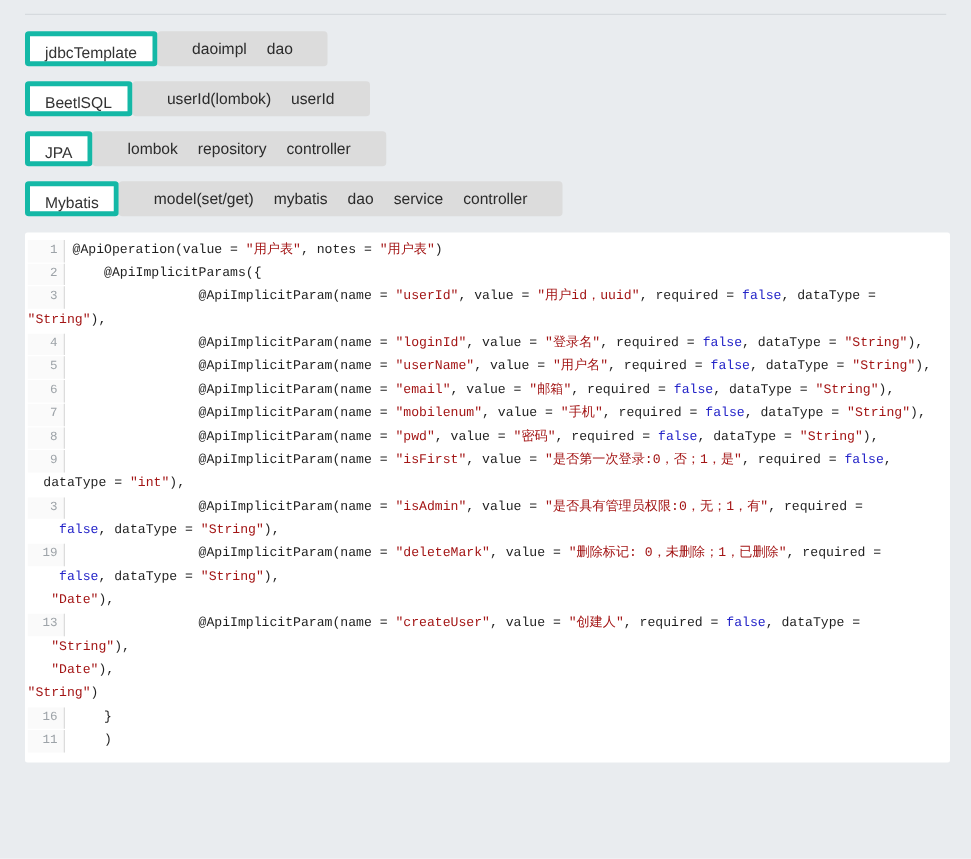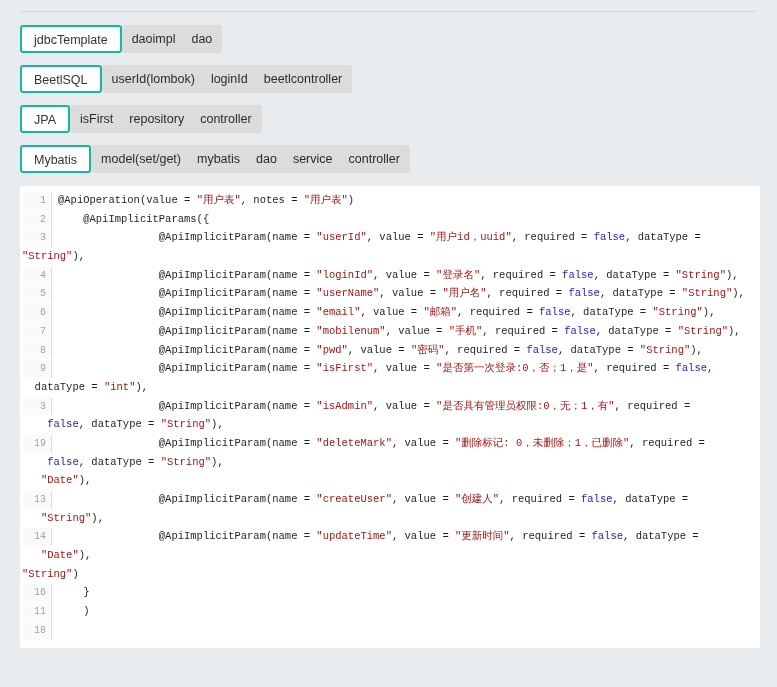--- a/index.html
+++ b/index.html
@@ -10,27 +10,27 @@
     overflow:hidden;
   }
   .top-divider{
     height:1px;background:#d6dade;margin:11px 20px 0 20px;
   }
   .groups{margin:13px 20px 0 20px;}
   .group-row{
     display:flex;align-items:stretch;height:28px;margin-bottom:12px;
   }
   .group-label{
-    background:#ffffff;border:2px solid #14b8a6;border-radius:3px;
+    background:#ffffff;border:4px solid #14b8a6;border-radius:3px;
     padding:0 12px;line-height:26px;font-size:12.5px;color:#333;
     white-space:nowrap;
   }
   .group-tabs{
     background:#dcdcdc;border-radius:3px;display:flex;align-items:stretch;
-    padding:0 2px;
+    padding:0 20px;
   }
   .file-tab{
     padding:0 8px;line-height:28px;font-size:12.5px;color:#2b2b2b;
     white-space:nowrap;cursor:pointer;
   }
   .code-panel{
     margin:13px 17px 0 20px;width:740px;background:#ffffff;
     border-radius:2px;padding:5px 0 8px 2px;box-sizing:border-box;
   }
   .code-line{
@@ -60,29 +60,28 @@
     <div class="group-tabs">
           <div class="file-tab">daoimpl</div>
           <div class="file-tab">dao</div>
         </div>
   </div>
 
   <div class="group-row">
     <div class="group-label">BeetlSQL</div>
     <div class="group-tabs">
           <div class="file-tab">userId(lombok)</div>
-          <div class="file-tab">loginId</div>
-          <div class="file-tab">beetlcontroller</div>
+          <div class="file-tab">userId</div>
         </div>
   </div>
 
   <div class="group-row">
     <div class="group-label">JPA</div>
     <div class="group-tabs">
-          <div class="file-tab">isFirst</div>
+          <div class="file-tab">lombok</div>
           <div class="file-tab">repository</div>
           <div class="file-tab">controller</div>
         </div>
   </div>
 
   <div class="group-row">
     <div class="group-label">Mybatis</div>
     <div class="group-tabs">
           <div class="file-tab">model(set/get)</div>
           <div class="file-tab">mybatis</div>
@@ -105,20 +104,18 @@
       <div class="code-line"><span class="ln">8</span><span class="seg-p">                @ApiImplicitParam(name = </span><span class="seg-s">"pwd"</span><span class="seg-p">, value = </span><span class="seg-s">"密码"</span><span class="seg-p">, required = </span><span class="seg-b">false</span><span class="seg-p">, dataType = </span><span class="seg-s">"String"</span><span class="seg-p">),</span></div>
       <div class="code-line"><span class="ln">9</span><span class="seg-p">                @ApiImplicitParam(name = </span><span class="seg-s">"isFirst"</span><span class="seg-p">, value = </span><span class="seg-s">"是否第一次登录:0，否；1，是"</span><span class="seg-p">, required = </span><span class="seg-b">false</span><span class="seg-p">,</span></div>
       <div class="code-line"><span class="seg-p">  dataType = </span><span class="seg-s">"int"</span><span class="seg-p">),</span></div>
       <div class="code-line"><span class="ln">3</span><span class="seg-p">                @ApiImplicitParam(name = </span><span class="seg-s">"isAdmin"</span><span class="seg-p">, value = </span><span class="seg-s">"是否具有管理员权限:0，无；1，有"</span><span class="seg-p">, required =</span></div>
       <div class="code-line"><span class="seg-p">    </span><span class="seg-b">false</span><span class="seg-p">, dataType = </span><span class="seg-s">"String"</span><span class="seg-p">),</span></div>
       <div class="code-line"><span class="ln">19</span><span class="seg-p">                @ApiImplicitParam(name = </span><span class="seg-s">"deleteMark"</span><span class="seg-p">, value = </span><span class="seg-s">"删除标记: 0，未删除；1，已删除"</span><span class="seg-p">, required =</span></div>
       <div class="code-line"><span class="seg-p">    </span><span class="seg-b">false</span><span class="seg-p">, dataType = </span><span class="seg-s">"String"</span><span class="seg-p">),</span></div>
       <div class="code-line"><span class="seg-p">   </span><span class="seg-s">"Date"</span><span class="seg-p">),</span></div>
       <div class="code-line"><span class="ln">13</span><span class="seg-p">                @ApiImplicitParam(name = </span><span class="seg-s">"createUser"</span><span class="seg-p">, value = </span><span class="seg-s">"创建人"</span><span class="seg-p">, required = </span><span class="seg-b">false</span><span class="seg-p">, dataType =</span></div>
       <div class="code-line"><span class="seg-p">   </span><span class="seg-s">"String"</span><span class="seg-p">),</span></div>
-      <div class="code-line"><span class="ln">14</span><span class="seg-p">                @ApiImplicitParam(name = </span><span class="seg-s">"updateTime"</span><span class="seg-p">, value = </span><span class="seg-s">"更新时间"</span><span class="seg-p">, required = </span><span class="seg-b">false</span><span class="seg-p">, dataType =</span></div>
       <div class="code-line"><span class="seg-p">   </span><span class="seg-s">"Date"</span><span class="seg-p">),</span></div>
       <div class="code-line"><span class="seg-s">"String"</span><span class="seg-p">)</span></div>
       <div class="code-line"><span class="ln">16</span><span class="seg-p">    }</span></div>
       <div class="code-line"><span class="ln">11</span><span class="seg-p">    )</span></div>
-      <div class="code-line"><span class="ln">18</span></div>
     </div>
 </div>
 
 </body></html>

